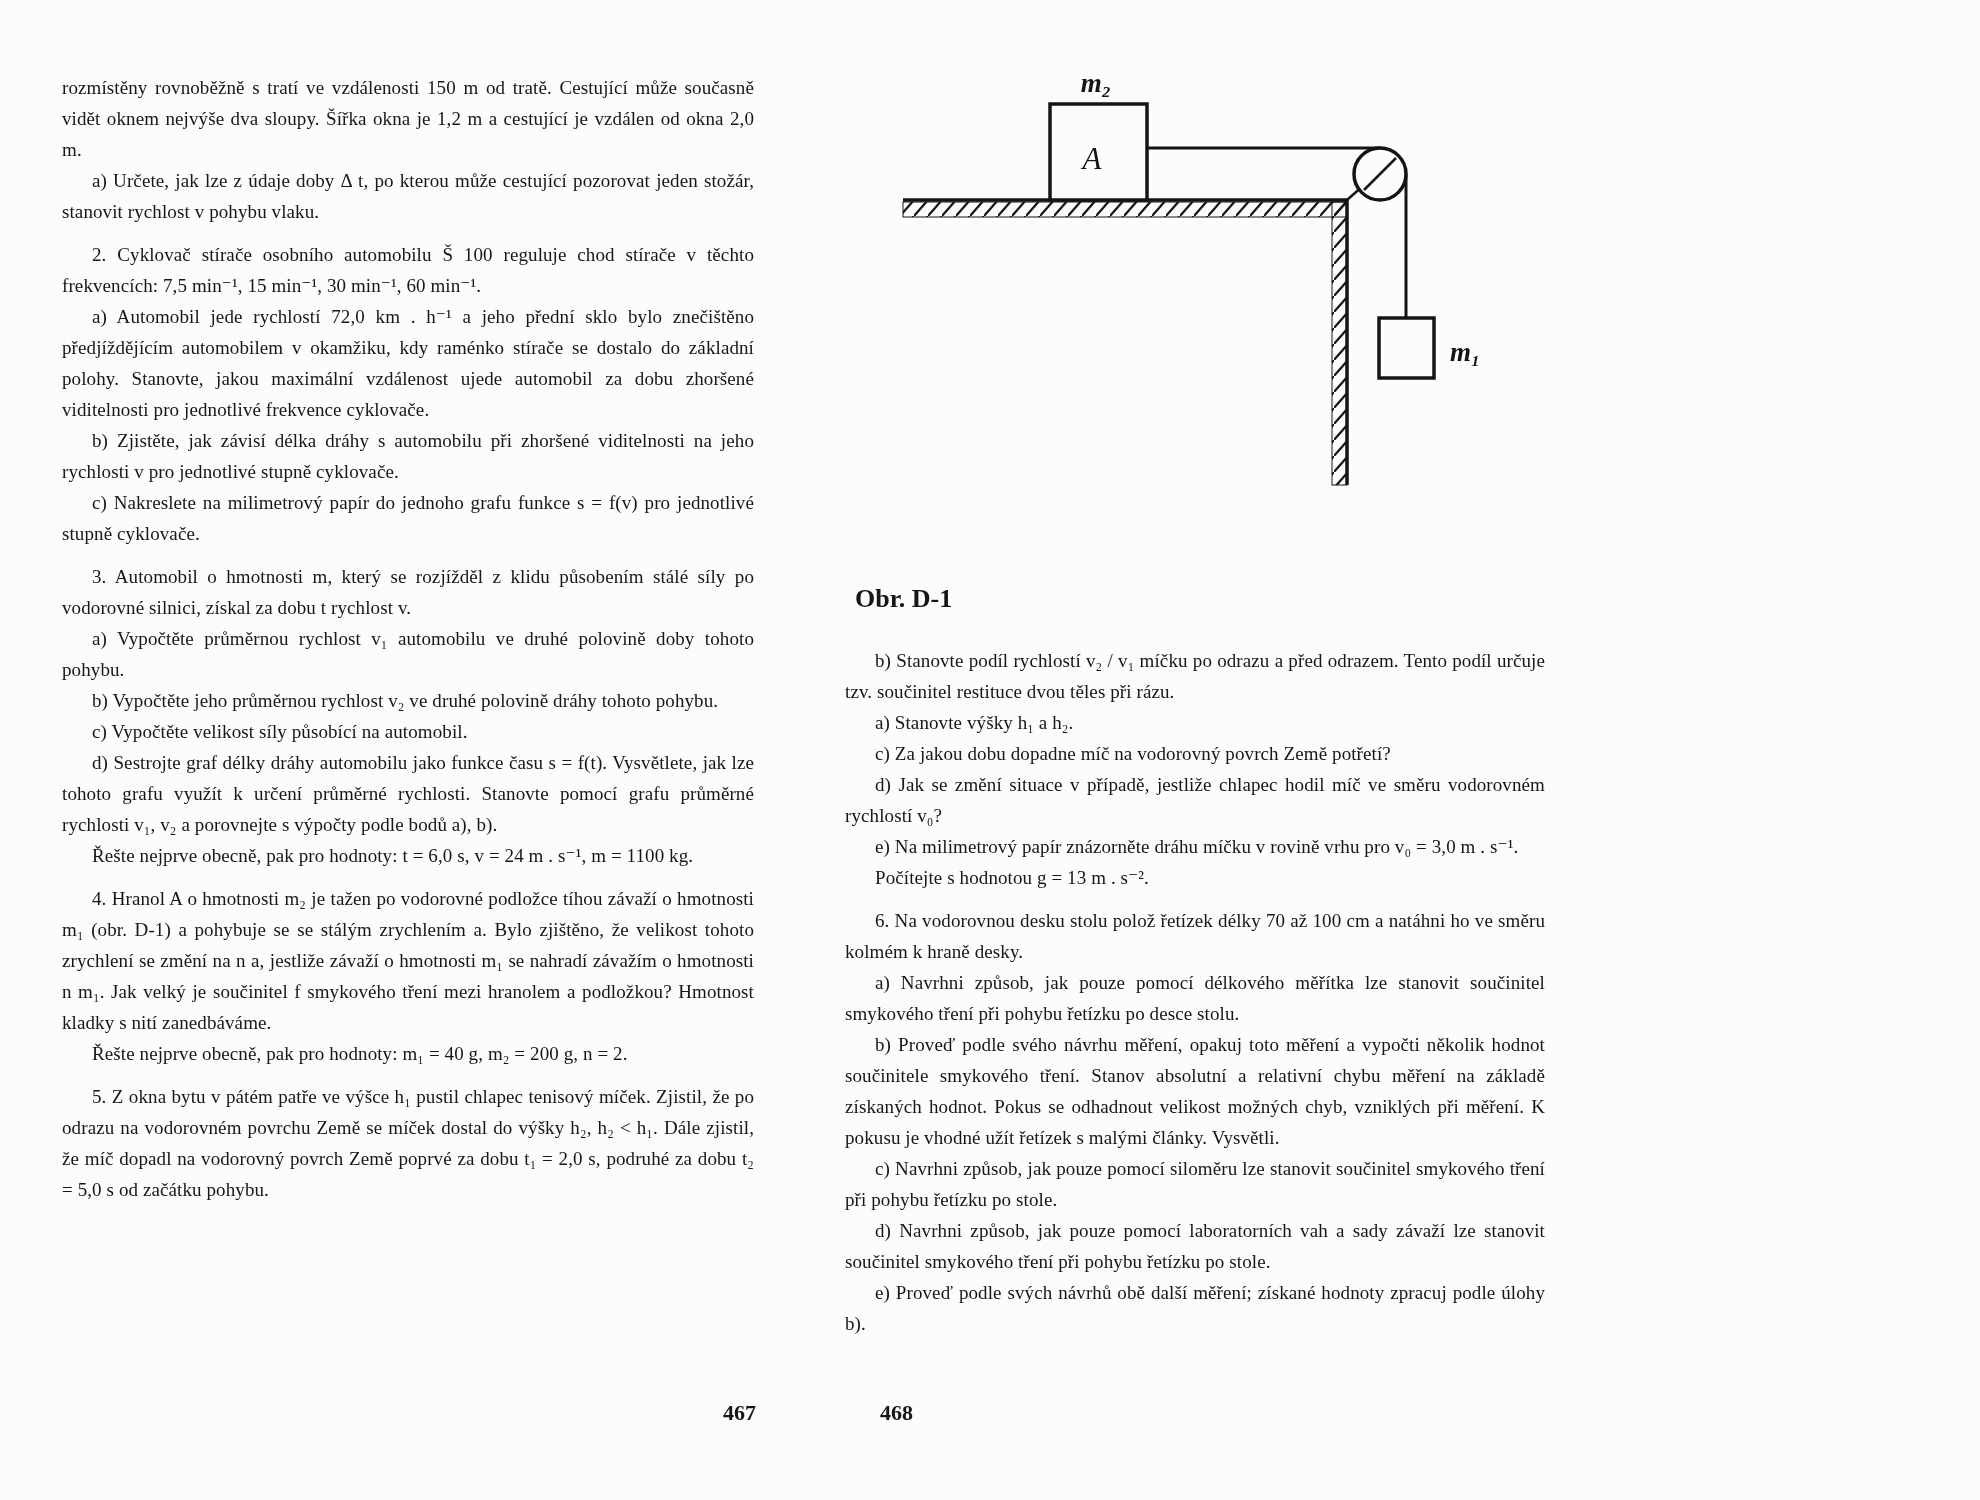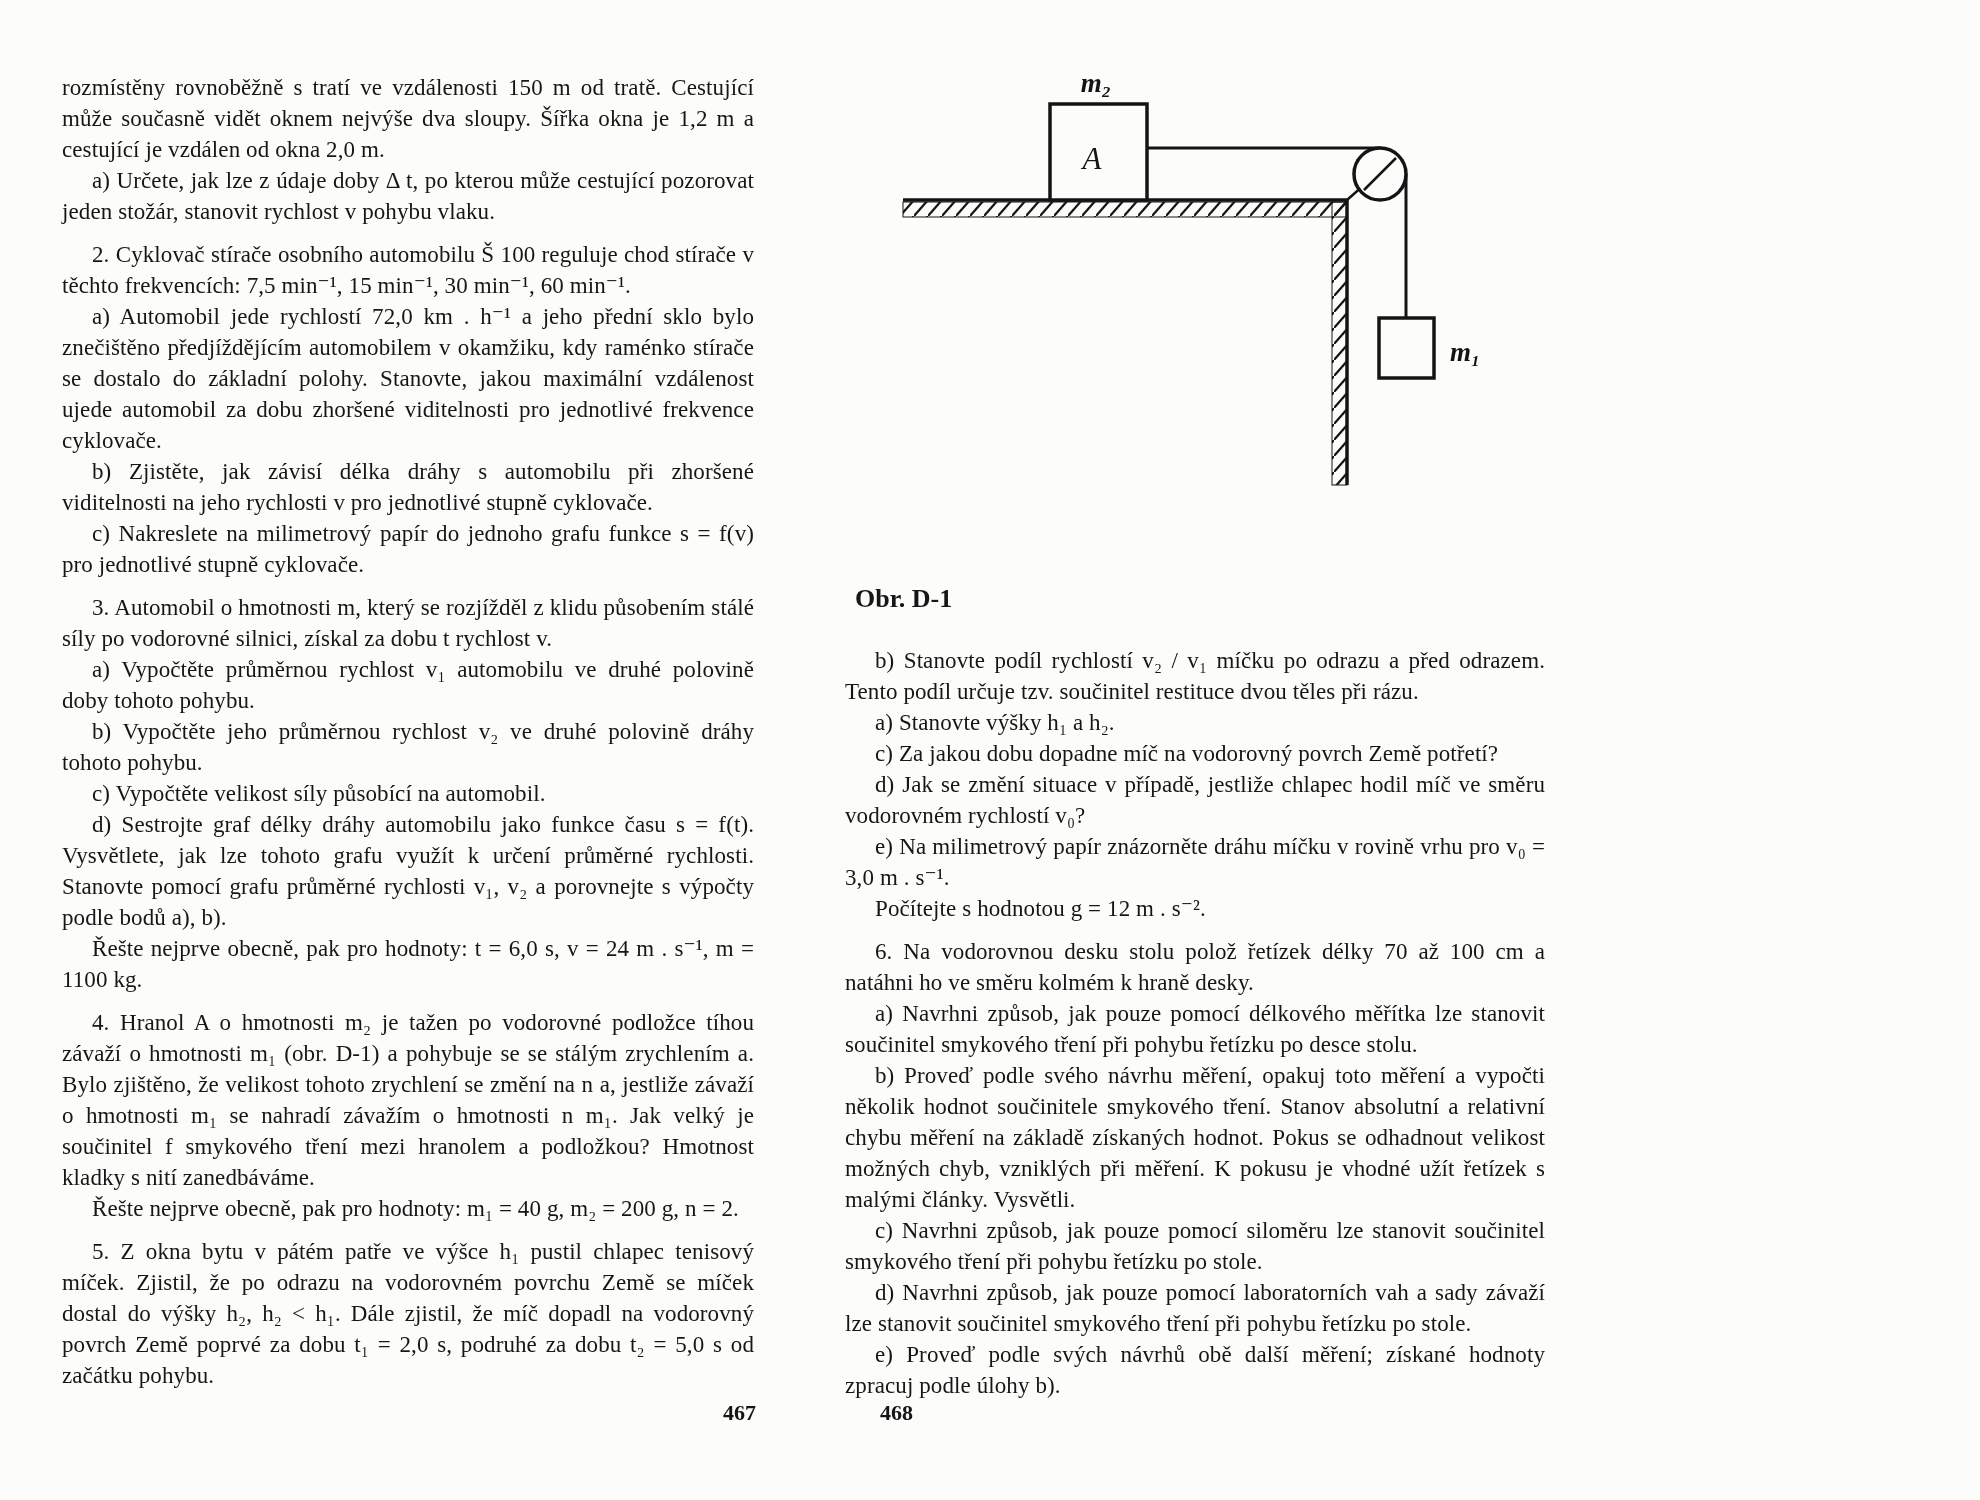--- a/index.html
+++ b/index.html
@@ -10,21 +10,21 @@
     font-family:"Liberation Serif","DejaVu Serif",serif;
     color:#161616;
     overflow:hidden;
   }
   .page { position:absolute; top:0; height:1500px; }
   #left-page  { left:62px;  width:692px; }
   #right-page { left:845px; width:700px; }
 
   .text-block {
     position:absolute; left:0; width:100%;
-    font-size:23px; line-height:31px;
+    font-size:19px; line-height:31px;
     text-align:justify;
     letter-spacing:0.1px;
   }
   #left-page  .text-block { top:72px; }
   #right-page .text-block { top:645px; }
 
   .para { text-indent:30px; }
   .para.first { text-indent:0; }
   .para.gap { margin-top:12px; }
 
@@ -110,21 +110,21 @@
   </svg>
 
   <div class="figure-caption">Obr. D-1</div>
 
   <div class="text-block">
     <p class="para">b) Stanovte podíl rychlostí v₂ / v₁ míčku po odrazu a před odrazem. Tento podíl určuje tzv. součinitel restituce dvou těles při rázu.</p>
     <p class="para">a) Stanovte výšky h₁ a h₂.</p>
     <p class="para">c) Za jakou dobu dopadne míč na vodorovný povrch Země potřetí?</p>
     <p class="para">d) Jak se změní situace v případě, jestliže chlapec hodil míč ve směru vodorovném rychlostí v₀?</p>
     <p class="para">e) Na milimetrový papír znázorněte dráhu míčku v rovině vrhu pro v₀ = 3,0 m . s⁻¹.</p>
-    <p class="para">Počítejte s hodnotou g = 12 m . s⁻².</p>
+    <p class="para">Počítejte s hodnotou g = 13 m . s⁻².</p>
     <p class="para gap">6. Na vodorovnou desku stolu polož řetízek délky 70 až 100 cm a natáhni ho ve směru kolmém k hraně desky.</p>
     <p class="para">a) Navrhni způsob, jak pouze pomocí délkového měřítka lze stanovit součinitel smykového tření při pohybu řetízku po desce stolu.</p>
     <p class="para">b) Proveď podle svého návrhu měření, opakuj toto měření a vypočti několik hodnot součinitele smykového tření. Stanov absolutní a relativní chybu měření na základě získaných hodnot. Pokus se odhadnout velikost možných chyb, vzniklých při měření. K pokusu je vhodné užít řetízek s malými články. Vysvětli.</p>
     <p class="para">c) Navrhni způsob, jak pouze pomocí siloměru lze stanovit součinitel smykového tření při pohybu řetízku po stole.</p>
     <p class="para">d) Navrhni způsob, jak pouze pomocí laboratorních vah a sady závaží lze stanovit součinitel smykového tření při pohybu řetízku po stole.</p>
     <p class="para">e) Proveď podle svých návrhů obě další měření; získané hodnoty zpracuj podle úlohy b).</p>
   </div>
   <div class="page-number">468</div>
 </div>
 

